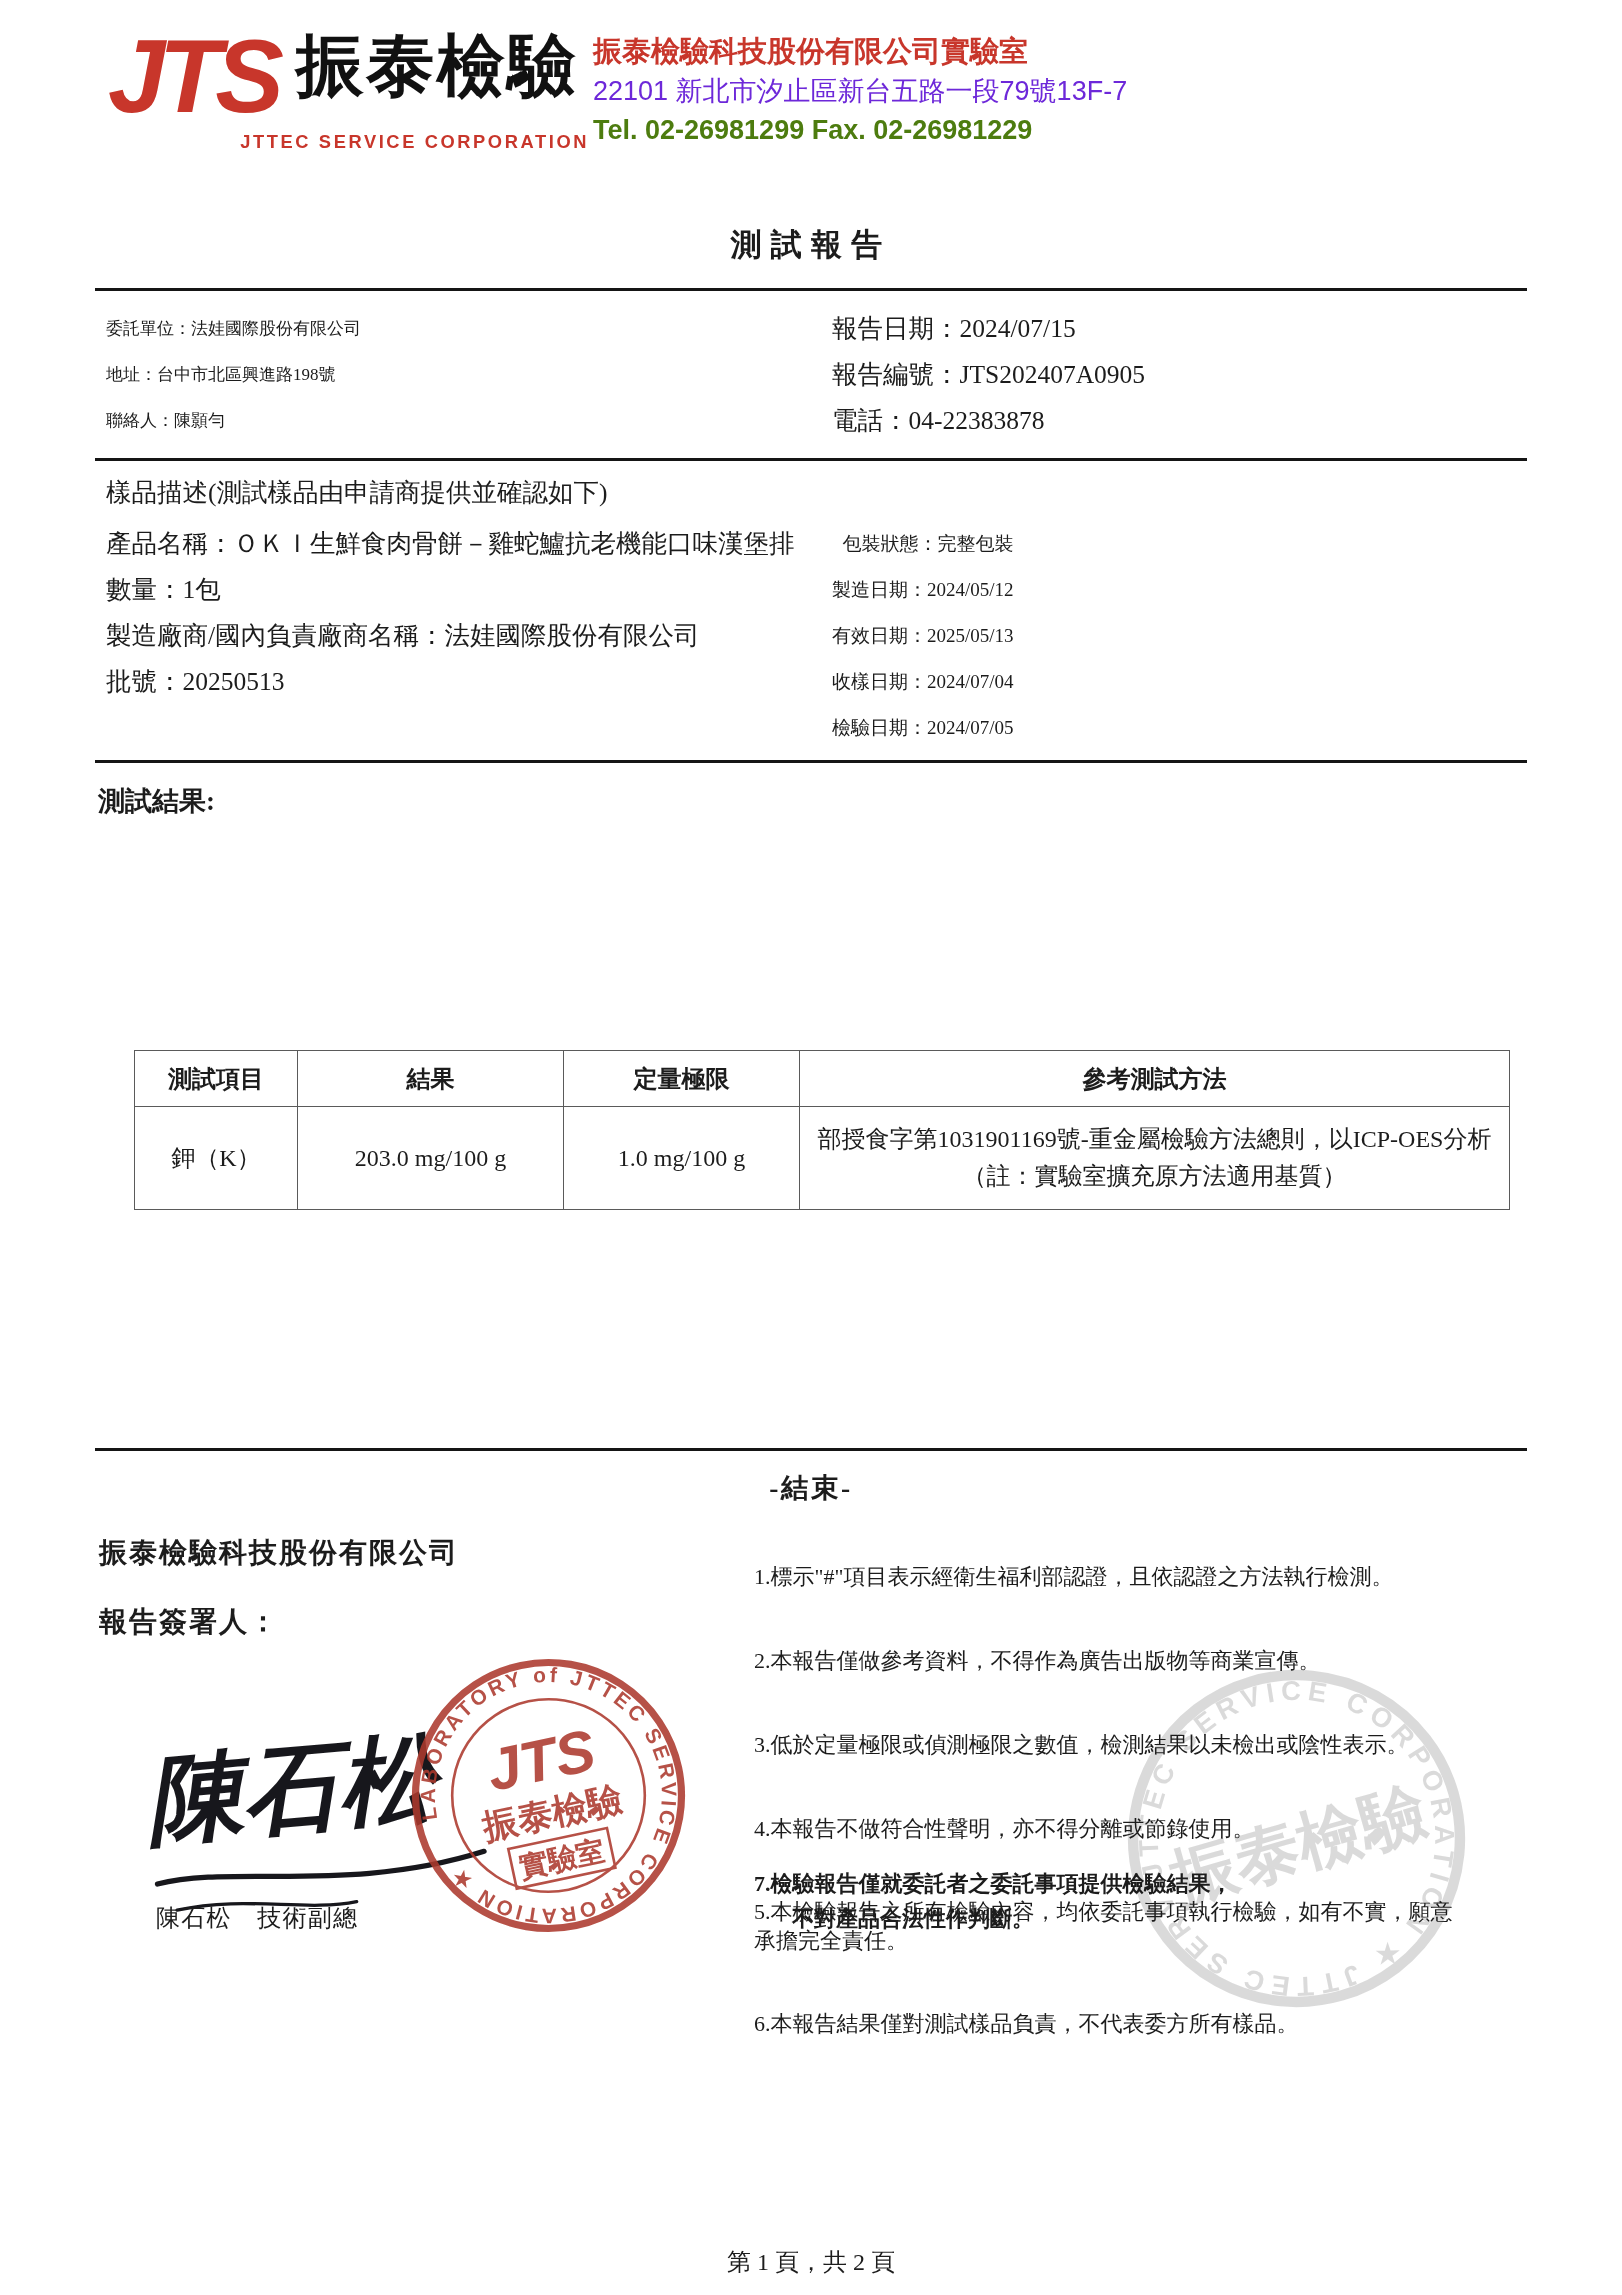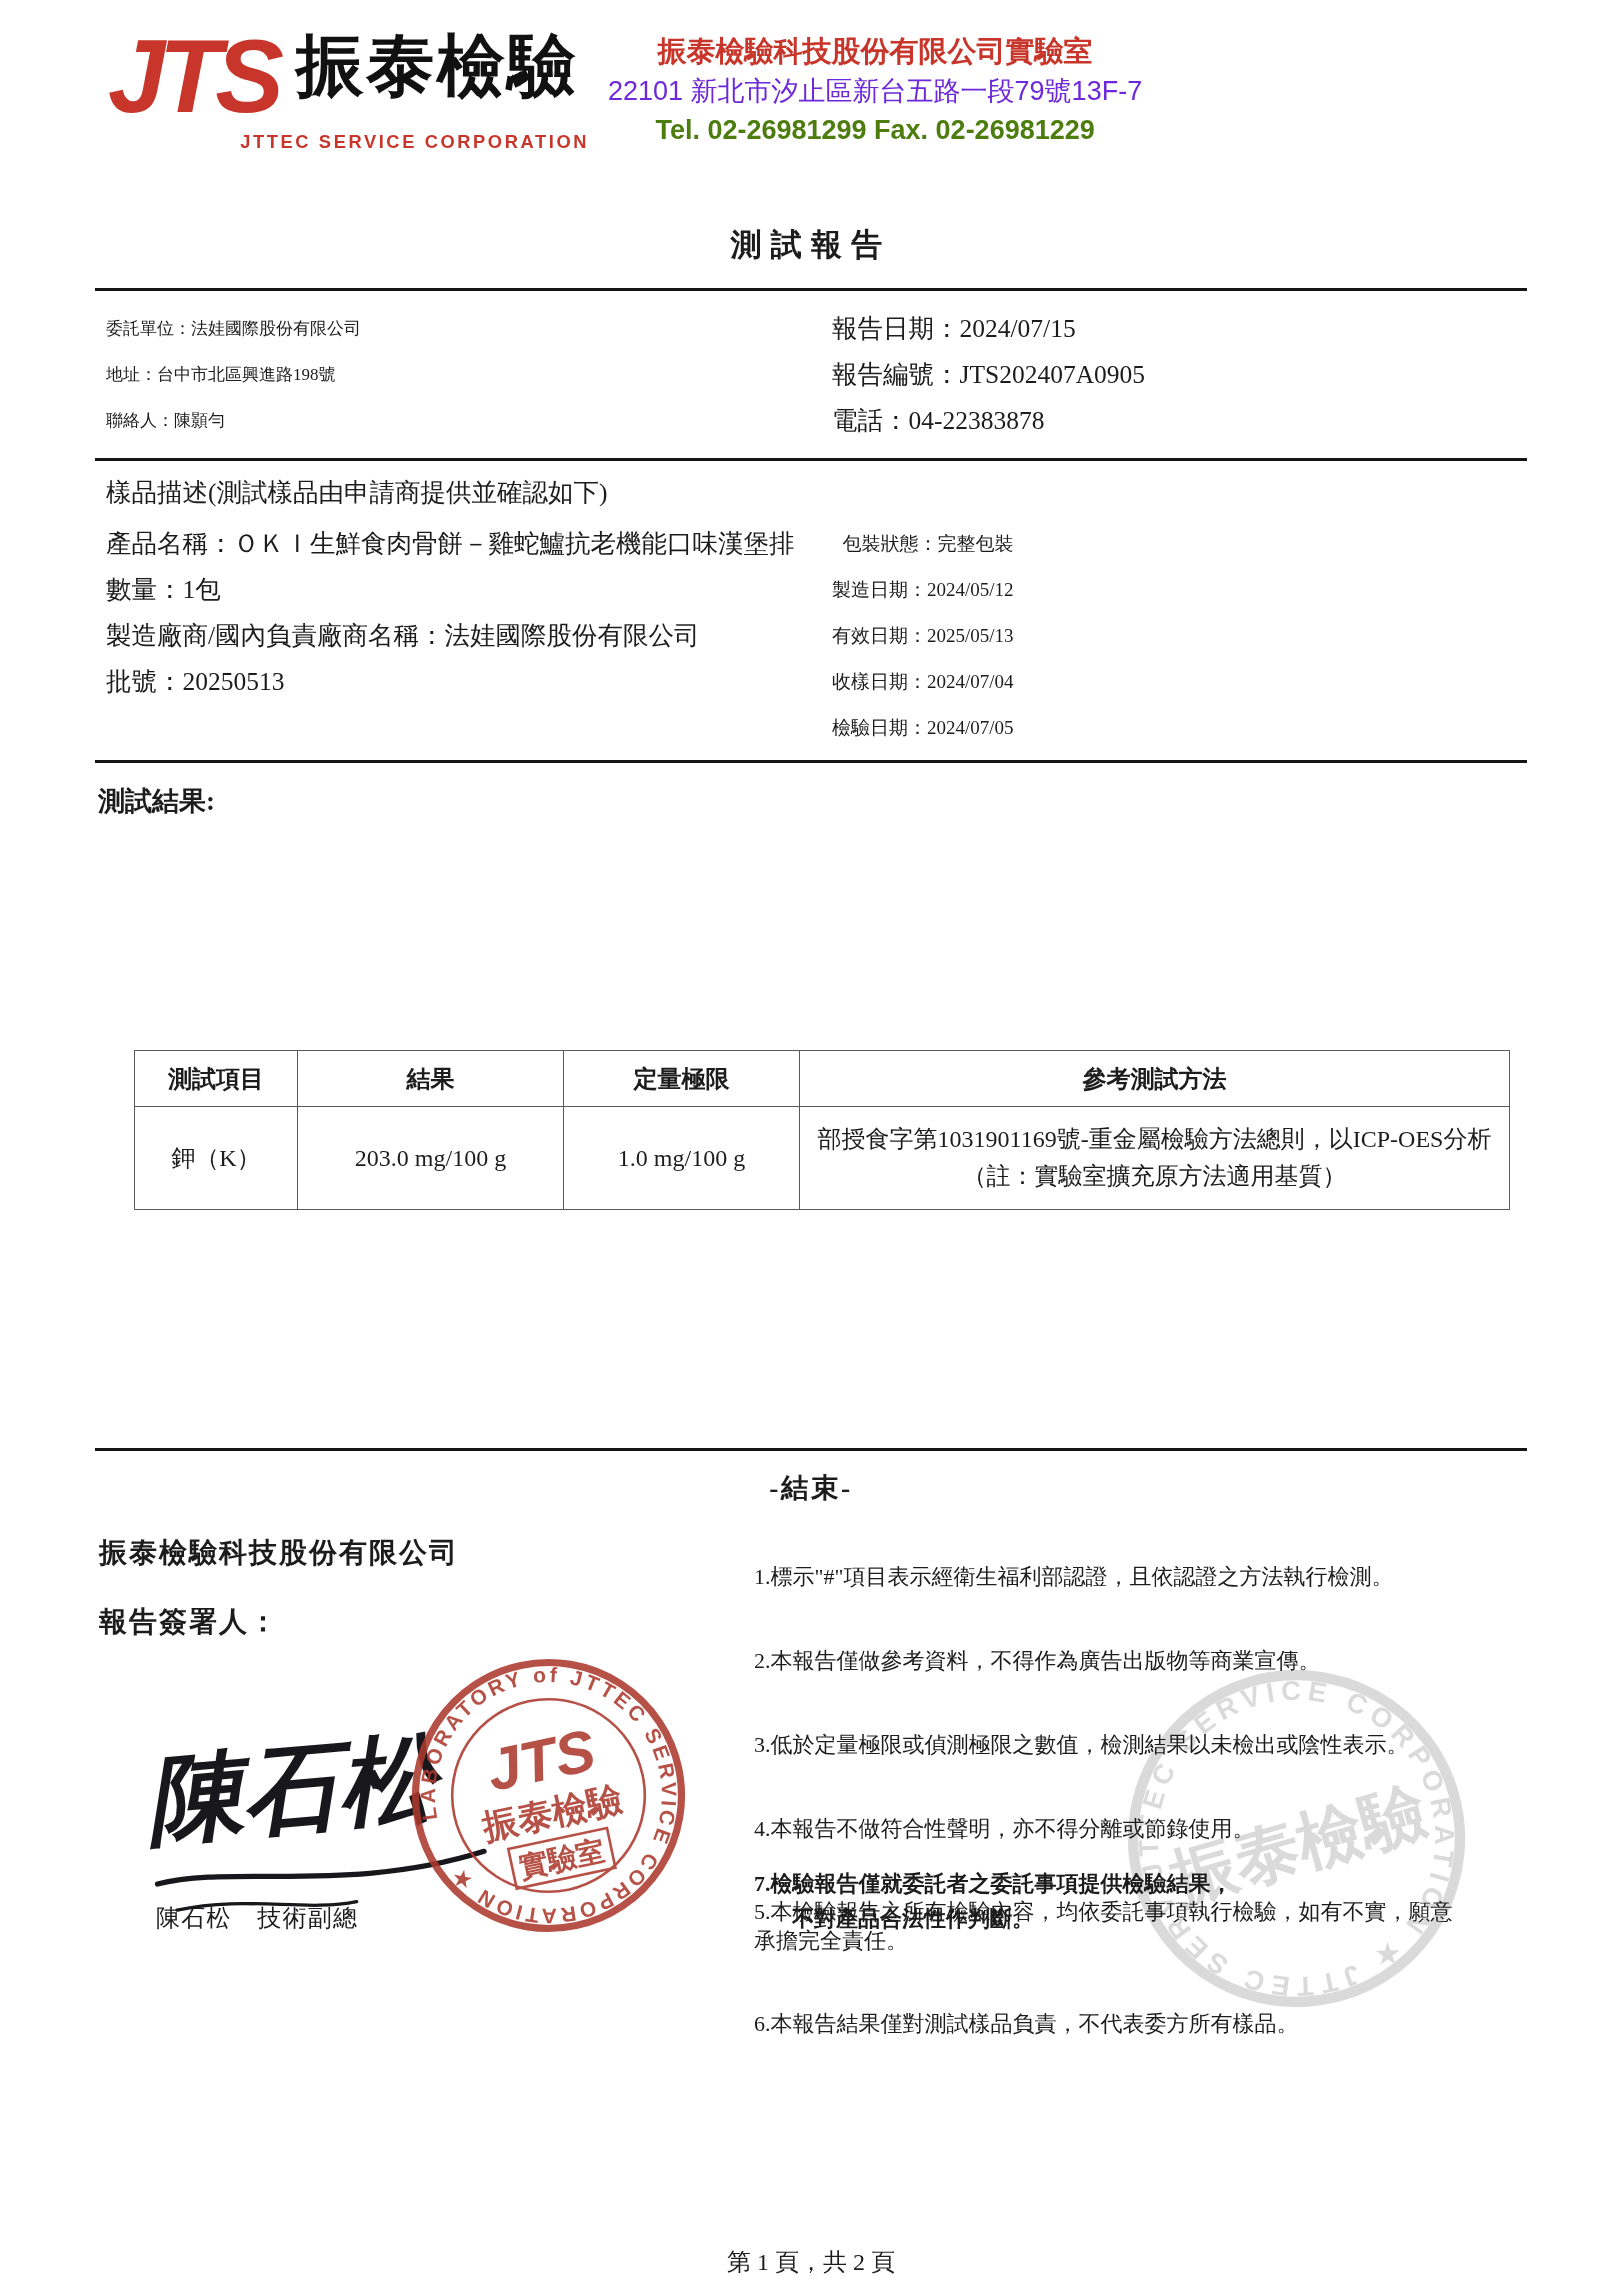--- a/index.html
+++ b/index.html
@@ -26,21 +26,21 @@
   }
   .logo-cn {
     font-size: 68px; line-height: 77px; font-weight: 700;
     margin-left: 18.3px; letter-spacing: 2.6px; color: #111;
   }
   .logo-sub {
     font-family: "Liberation Sans", sans-serif;
     color: #c8362b; font-weight: 700; font-size: 18.3px;
     letter-spacing: 2.6px; margin-top: 5.2px; align-self: flex-end;
   }
-  .company-block { margin-left: 19px; padding-top: 3.9px; font-family: "Liberation Sans", sans-serif; text-align: center; }
+  .company-block { margin-left: 4px; padding-top: 3.9px; font-family: "Liberation Sans", sans-serif; }
   .company-name  { color: #c8362b; font-weight: 700; font-size: 29px; line-height: 41px; }
   .company-addr  { color: #6d28d9; font-size: 27px; line-height: 39px; }
   .company-tel   { color: #4d7c0f; font-size: 27px; line-height: 38px; font-weight: 600; }
 
   
   .title {
     position: absolute; top: 224px; left: 0; width: 100%;
     text-align: center; font-size: 31px; font-weight: 700; letter-spacing: 9.2px;
   }
   .rule { position: absolute; left: 95px; width: 1432px; height: 3.3px; background: #151515; }

